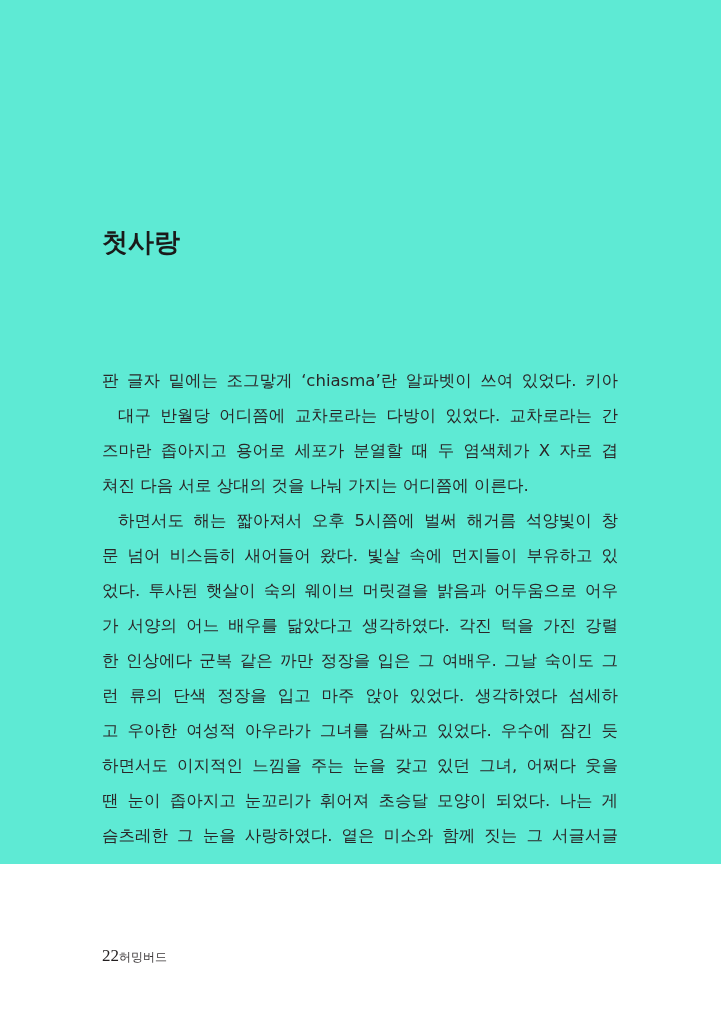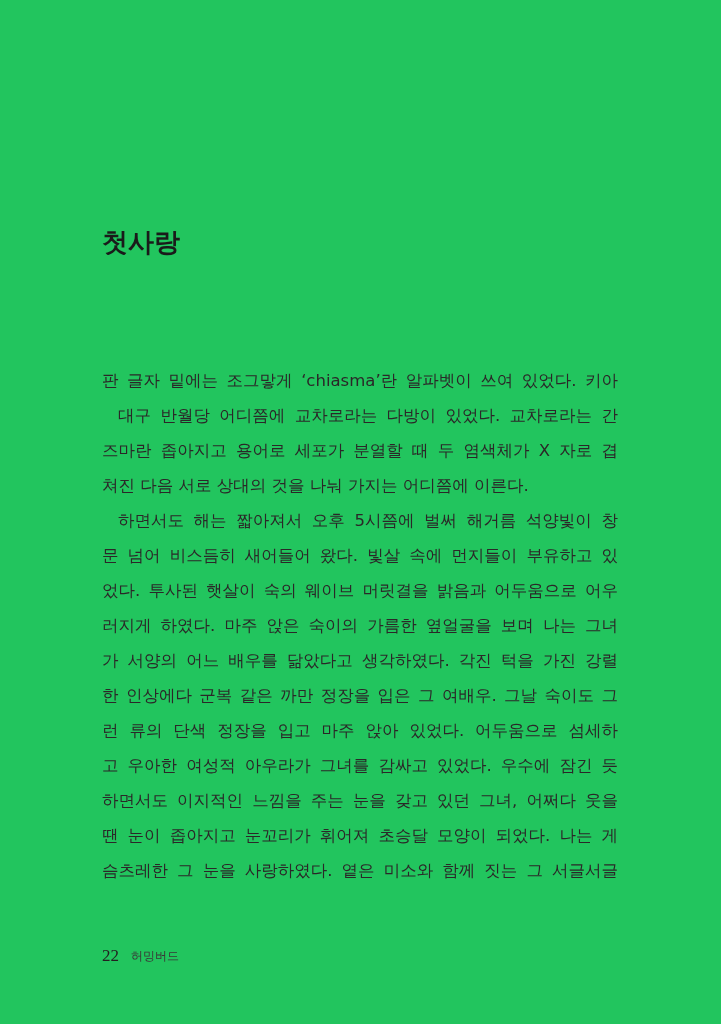--- a/index.html
+++ b/index.html
@@ -12,22 +12,22 @@
       height: 1024px;
       position: relative;
       overflow: hidden;
       font-family: "DejaVu Serif", "Liberation Serif", serif;
       color: #231f20;
     }
     .page {
       position: absolute;
       left: 0; top: 0;
       width: 721px;
-      height: 1024px;
-      background: #22c55e;
+      height: 864px;
+      background: #5eead4;
     }
     .chapter-title {
       position: absolute;
       left: 102px;
       top: 224px;
       margin: 0;
       font-family: "DejaVu Serif", serif;
       font-weight: bold;
       font-size: 26px;
       line-height: 36px;
@@ -55,22 +55,21 @@
       padding-left: 16px;
     }
     .line.last {
       text-align-last: left;
     }
     .footer {
       position: absolute;
       left: 102px;
       top: 946px;
       display: flex;
-      align-items: center;
-      gap: 12px;
+      align-items: flex-end;
       color: #231f20;
     }
     .page-number {
       font-family: "Liberation Serif", "DejaVu Serif", serif;
       font-size: 17px;
       font-weight: normal;
     }
     .book-title {
       font-family: "DejaVu Sans", sans-serif;
       font-size: 12px;
@@ -87,24 +86,23 @@
   <div class="body-text">
 
     <span class="line">판 글자 밑에는 조그맣게 ‘chiasma’란 알파벳이 쓰여 있었다. 키아</span>
     <span class="line indent">대구 반월당 어디쯤에 교차로라는 다방이 있었다. 교차로라는 간</span>
     <span class="line">즈마란 좁아지고 용어로 세포가 분열할 때 두 염색체가 X 자로 겹</span>
     <span class="line last">쳐진 다음 서로 상대의 것을 나눠 가지는 어디쯤에 이른다.</span>
 
     <span class="line indent">하면서도 해는 짧아져서 오후 5시쯤에 벌써 해거름 석양빛이 창</span>
     <span class="line">문 넘어 비스듬히 새어들어 왔다. 빛살 속에 먼지들이 부유하고 있</span>
     <span class="line">었다. 투사된 햇살이 숙의 웨이브 머릿결을 밝음과 어두움으로 어우</span>
-    <span class="line">러지게 하였다. 마주 앉은 숙이의 가름한 옆얼굴을 보며 나는 그녀</span>
     <span class="line">가 서양의 어느 배우를 닮았다고 생각하였다. 각진 턱을 가진 강렬</span>
     <span class="line">한 인상에다 군복 같은 까만 정장을 입은 그 여배우. 그날 숙이도 그</span>
-    <span class="line">런 류의 단색 정장을 입고 마주 앉아 있었다. 어두움으로 섬세하</span>
+    <span class="line">런 류의 단색 정장을 입고 마주 앉아 있었다. 생각하였다 섬세하</span>
     <span class="line">고 우아한 여성적 아우라가 그녀를 감싸고 있었다. 우수에 잠긴 듯</span>
     <span class="line">하면서도 이지적인 느낌을 주는 눈을 갖고 있던 그녀, 어쩌다 웃을</span>
     <span class="line">땐 눈이 좁아지고 눈꼬리가 휘어져 초승달 모양이 되었다. 나는 게</span>
     <span class="line">슴츠레한 그 눈을 사랑하였다. 옅은 미소와 함께 짓는 그 서글서글</span>
   </div>
 
   <div class="footer">
     <span class="page-number">22</span>
     <span class="book-title">허밍버드</span>
   </div>

